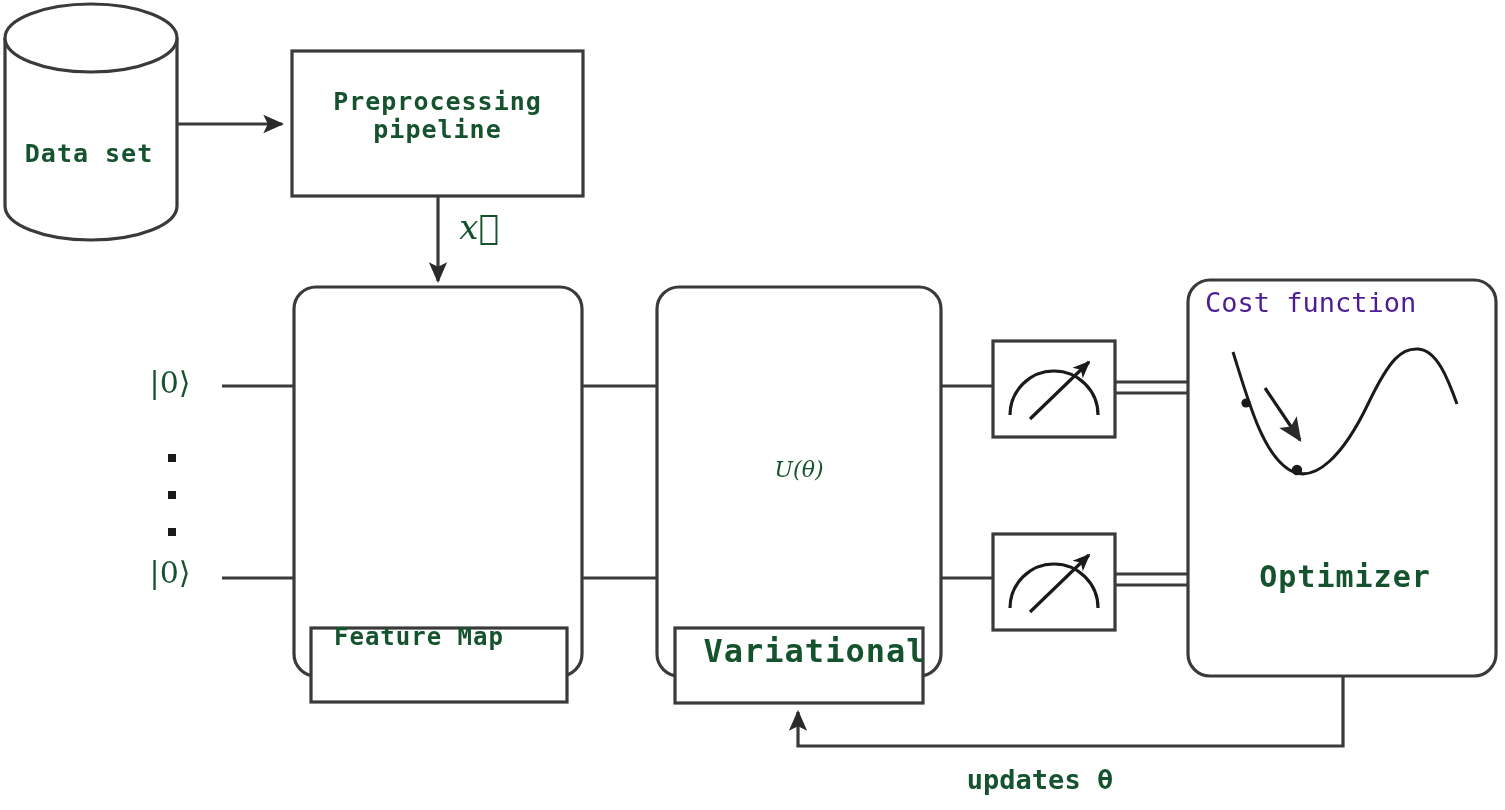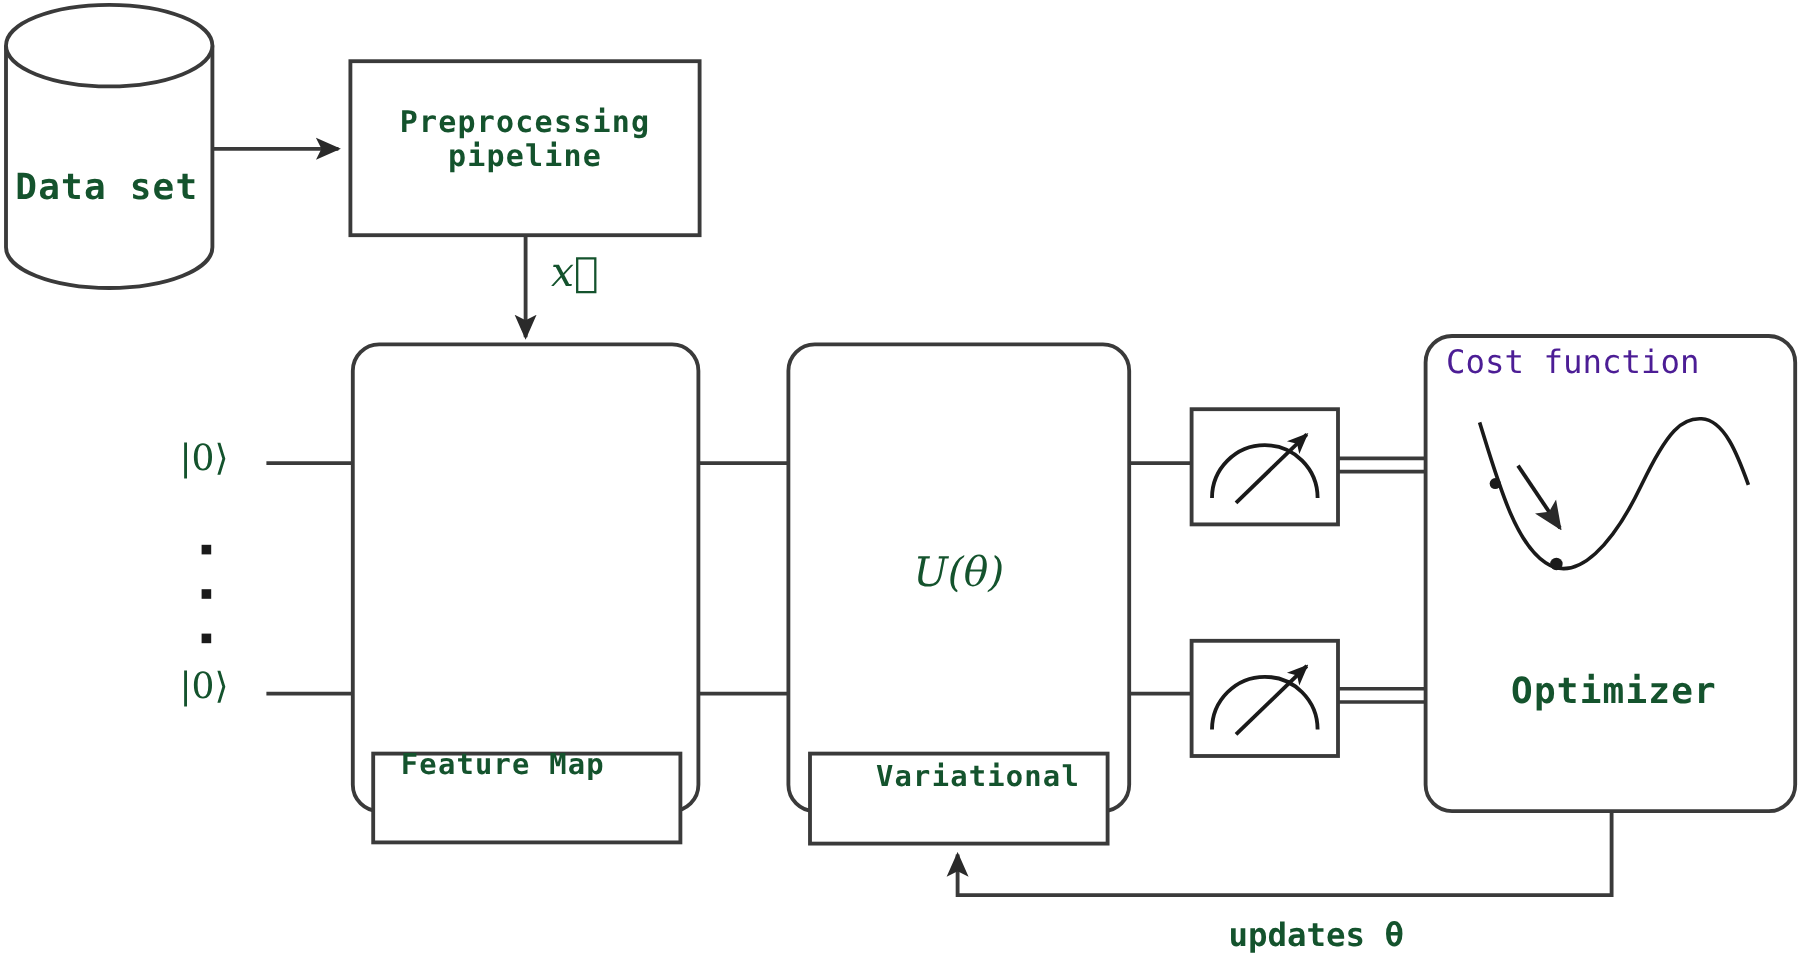--- a/index.html
+++ b/index.html
@@ -33,35 +33,35 @@
   }
   .lbl.serif-italic {
     font-family: "DejaVu Serif", "Liberation Serif", serif;
     font-style: italic;
     font-weight: normal;
   }
   .lbl.light {
     font-weight: normal;
     color: #4c1d95;
   }
-  #dataset-label { left: 0px; top: 140px; width: 178px; font-size: 30px; letter-spacing: 1px; }
+  #dataset-label { left: 0px; top: 140px; width: 178px; font-size: 25px; letter-spacing: 1px; }
   #preproc-label { left: 292px; top: 88px; width: 291px; font-size: 25px; letter-spacing: 1px; }
   #xvec-label { left: 455px; top: 208px; width: 48px; font-size: 34px; }
   #ket-top { left: 135px; top: 366px; width: 70px; font-size: 30px; font-weight: normal;
              font-family: "DejaVu Serif", "Liberation Serif", serif; }
   #ket-bottom { left: 135px; top: 556px; width: 70px; font-size: 30px; font-weight: normal;
              font-family: "DejaVu Serif", "Liberation Serif", serif; }
   #featuremap-formula { left: 312px; top: 455px; width: 260px; font-size: 36px; }
-  #variational-formula { left: 676px; top: 458px; width: 246px; font-size: 34px; }
+  #variational-formula { left: 676px; top: 458px; width: 246px; font-size: 22px; }
   #featuremap-label { left: 312px; top: 624px; width: 214px; font-size: 24px; letter-spacing: 1px; }
-  #variational-label { left: 676px; top: 634px; width: 278px; font-size: 24px; letter-spacing: 1px; }
+  #variational-label { left: 676px; top: 634px; width: 278px; font-size: 32px; letter-spacing: 1px; }
   #costfn-label { left: 1205px; top: 288px; width: 290px; font-size: 27px;
                   text-align: left; letter-spacing: 0px; }
   #optimizer-label { left: 1200px; top: 560px; width: 290px; font-size: 30px; letter-spacing: 1px; }
-  #updates-label { left: 910px; top: 765px; width: 260px; font-size: 27px; text-align: right; }
+  #updates-label { left: 910px; top: 765px; width: 260px; font-size: 27px; text-align: center; }
 </style>
 </head>
 <body>
 
 <div id="canvas">
 
   <svg class="layer" viewBox="0 0 1505 810">
     <defs>
       <marker id="arrowfill" viewBox="0 0 10 10" refX="9" refY="5" markerWidth="6.5" markerHeight="6.5" orient="auto-start-reverse">
         <path d="M 0 0.6 L 10 5 L 0 9.4 L 2.2 5 Z" fill="#2a2a2a"></path>

